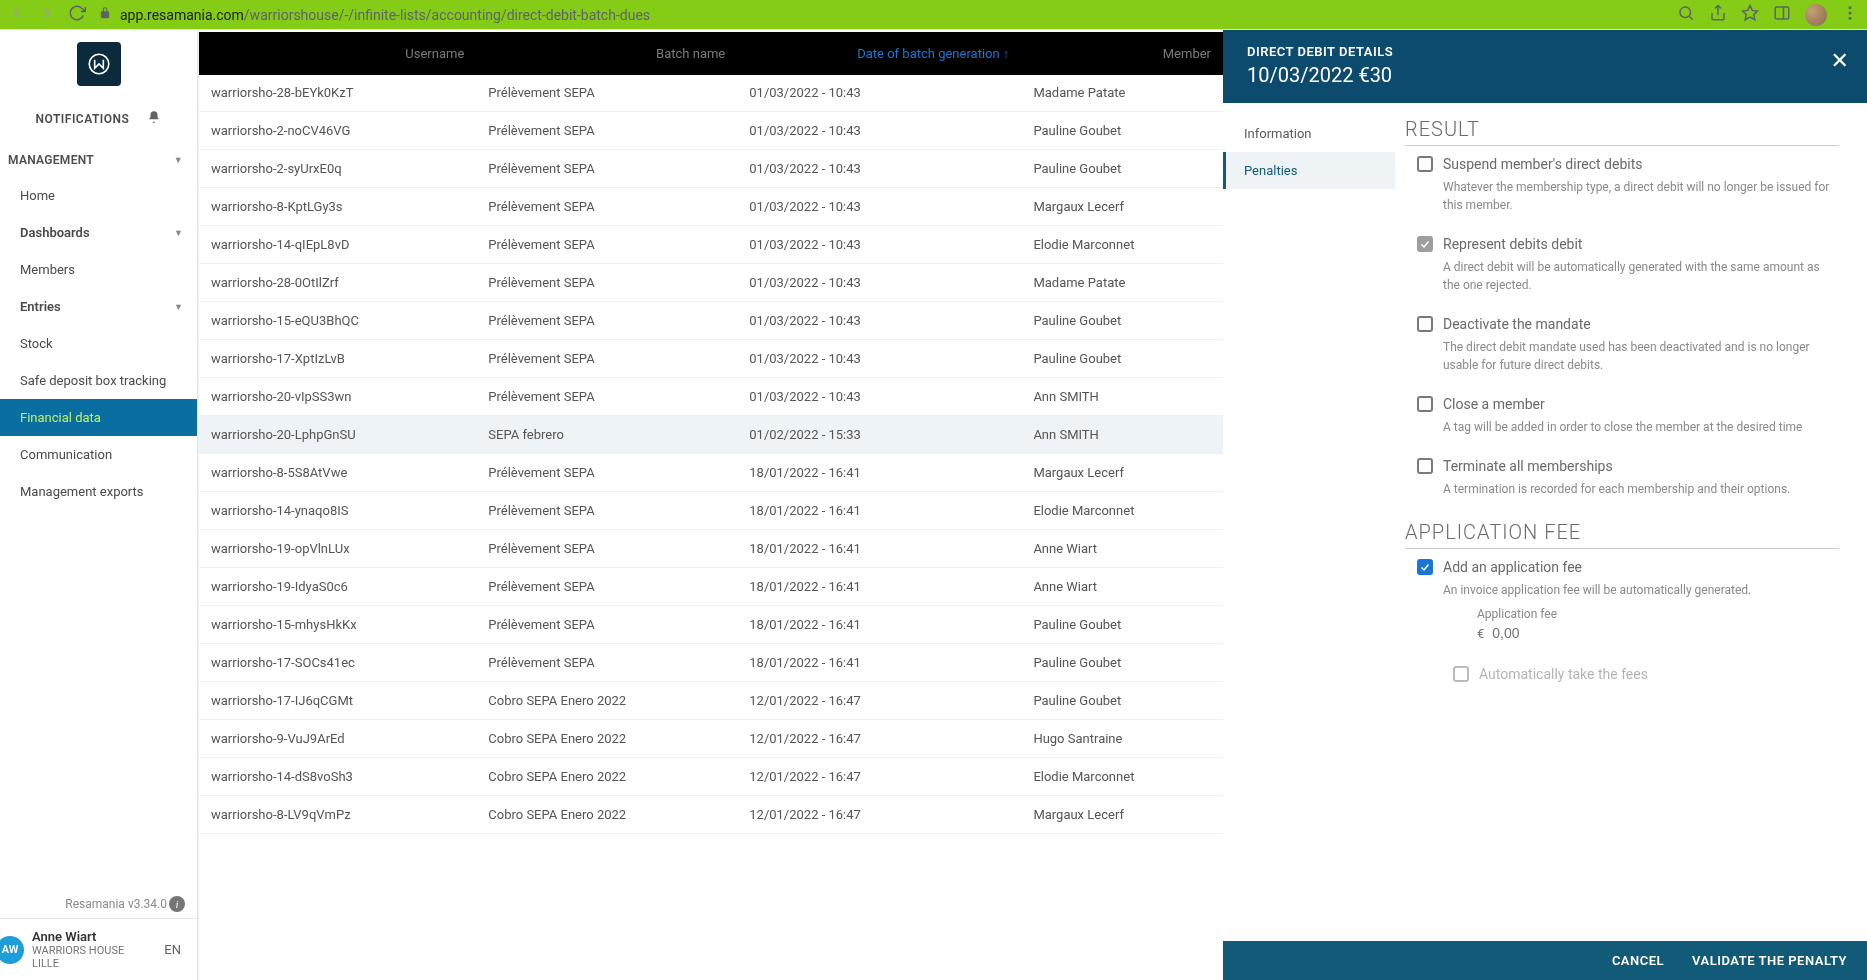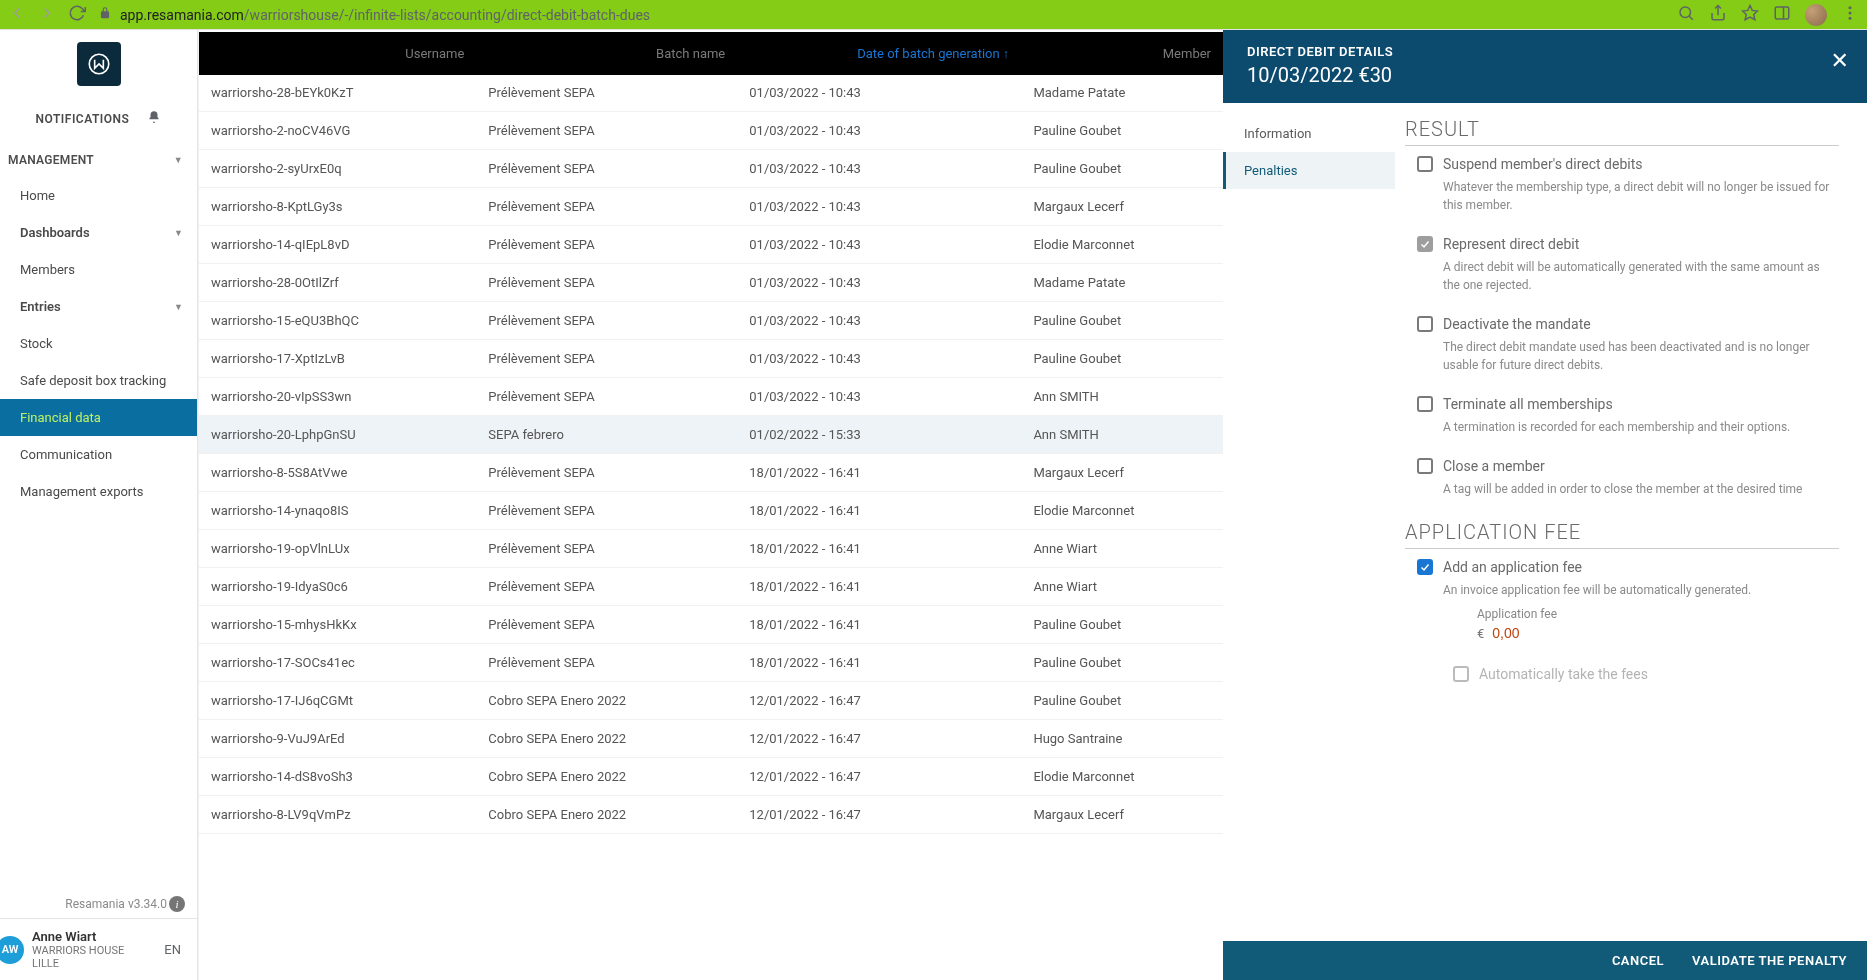--- a/index.html
+++ b/index.html
@@ -66,21 +66,21 @@
     .checkbox { width: 16px; height: 16px; border: 2px solid #7a7a7a; border-radius: 3px; display: inline-flex; align-items: center; justify-content: center; flex-shrink: 0; }
     .checkbox.checked { background: #1976d2; border-color: #1976d2; color: #fff; }
     .checkbox.greyed { background: #9e9e9e; border-color: #9e9e9e; color: #fff; }
     .checkbox svg { width: 12px; height: 12px; }
     .check-label { font-size: 14px; color: #6a6a6a; }
     .check-desc { font-size: 12px; color: #8a8a8a; margin-left: 26px; line-height: 1.5; }
     .fee-field { margin-left: 60px; margin-top: 8px; }
     .fee-label { font-size: 12px; color: #888; margin-bottom: 2px; }
     .fee-input-row { display: flex; align-items: baseline; gap: 8px; }
     .currency { font-size: 13px; color: #777; }
-    .fee-input { border: none; border-bottom: 1px solid transparent; font-size: 14px; color: #c2410c; padding: 2px 0; width: 120px; background: transparent; }
+    .fee-input { border: none; border-bottom: 1px solid transparent; font-size: 14px; color: #737373; padding: 2px 0; width: 120px; background: transparent; }
     .panel-footer { background: #125b78; color: #fff; display: flex; justify-content: flex-end; align-items: center; padding: 12px 20px; gap: 28px; }
     .footer-btn { font-size: 13px; font-weight: 600; letter-spacing: 0.5px; cursor: pointer; }
 
     
     .panel-content::-webkit-scrollbar, .table-wrap::-webkit-scrollbar { width: 8px; }
     .panel-content::-webkit-scrollbar-thumb, .table-wrap::-webkit-scrollbar-thumb { background: #ccc; border-radius: 4px; }
   </style>
 </head>
 <body>
 
@@ -354,44 +354,44 @@
               </div>
               <div class="check-desc">Whatever the membership type, a direct debit will no longer be issued for this member.</div>
             </div>
             <div class="check-row">
               <div class="check-head">
                 <span class="checkbox greyed">
                   <svg viewBox="0 0 24 24" fill="none" stroke="#fff" stroke-width="3">
                     <polyline points="5 13 10 18 19 7"></polyline>
                   </svg>
                 </span>
-                <span class="check-label">Represent direct debit</span>
+                <span class="check-label">Represent debits debit</span>
               </div>
               <div class="check-desc">A direct debit will be automatically generated with the same amount as the one rejected.</div>
             </div>
             <div class="check-row">
               <div class="check-head">
                 <span class="checkbox"></span>
                 <span class="check-label">Deactivate the mandate</span>
               </div>
               <div class="check-desc">The direct debit mandate used has been deactivated and is no longer usable for future direct debits.</div>
             </div>
             <div class="check-row">
               <div class="check-head">
                 <span class="checkbox"></span>
+                <span class="check-label">Close a member</span>
+              </div>
+              <div class="check-desc">A tag will be added in order to close the member at the desired time</div>
+            </div>
+            <div class="check-row">
+              <div class="check-head">
+                <span class="checkbox"></span>
                 <span class="check-label">Terminate all memberships</span>
               </div>
               <div class="check-desc">A termination is recorded for each membership and their options.</div>
-            </div>
-            <div class="check-row">
-              <div class="check-head">
-                <span class="checkbox"></span>
-                <span class="check-label">Close a member</span>
-              </div>
-              <div class="check-desc">A tag will be added in order to close the member at the desired time</div>
             </div>
           </div>
         <div class="panel-section-title">APPLICATION FEE</div>
         <div class="check-row">
           <div class="check-head">
             <span class="checkbox checked">
                 <svg viewBox="0 0 24 24" fill="none" stroke="#fff" stroke-width="3">
                   <polyline points="5 13 10 18 19 7"></polyline>
                 </svg>
               </span>

